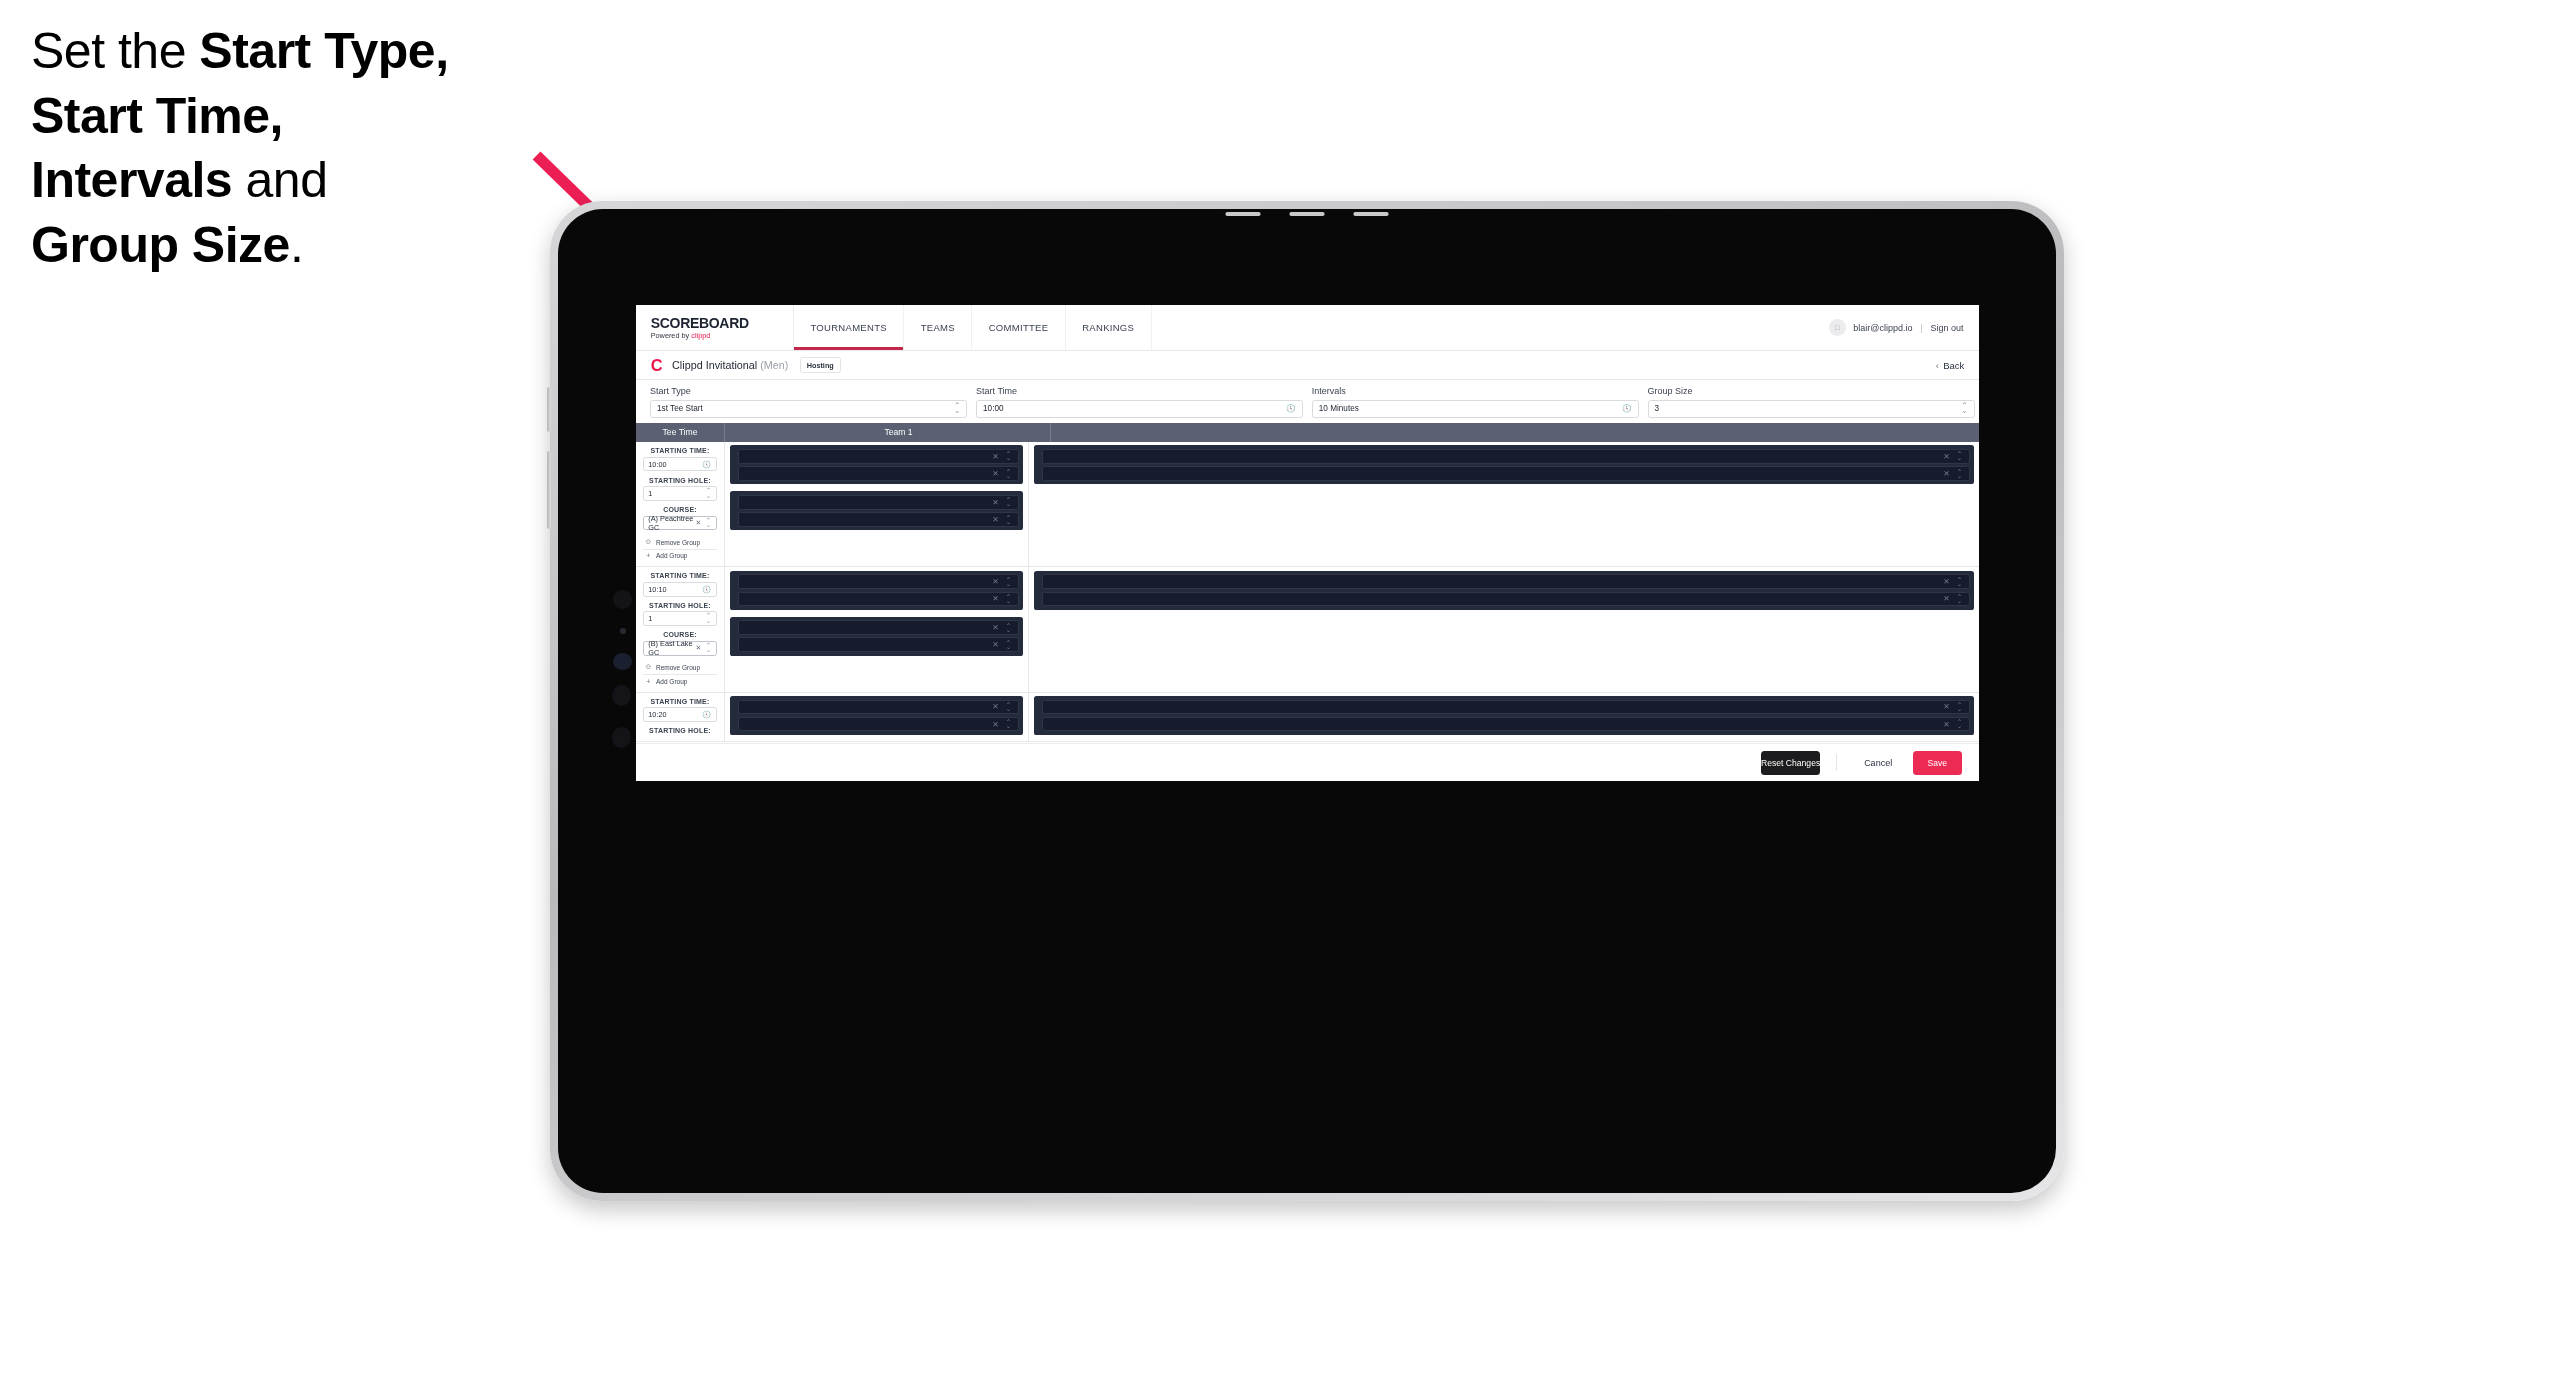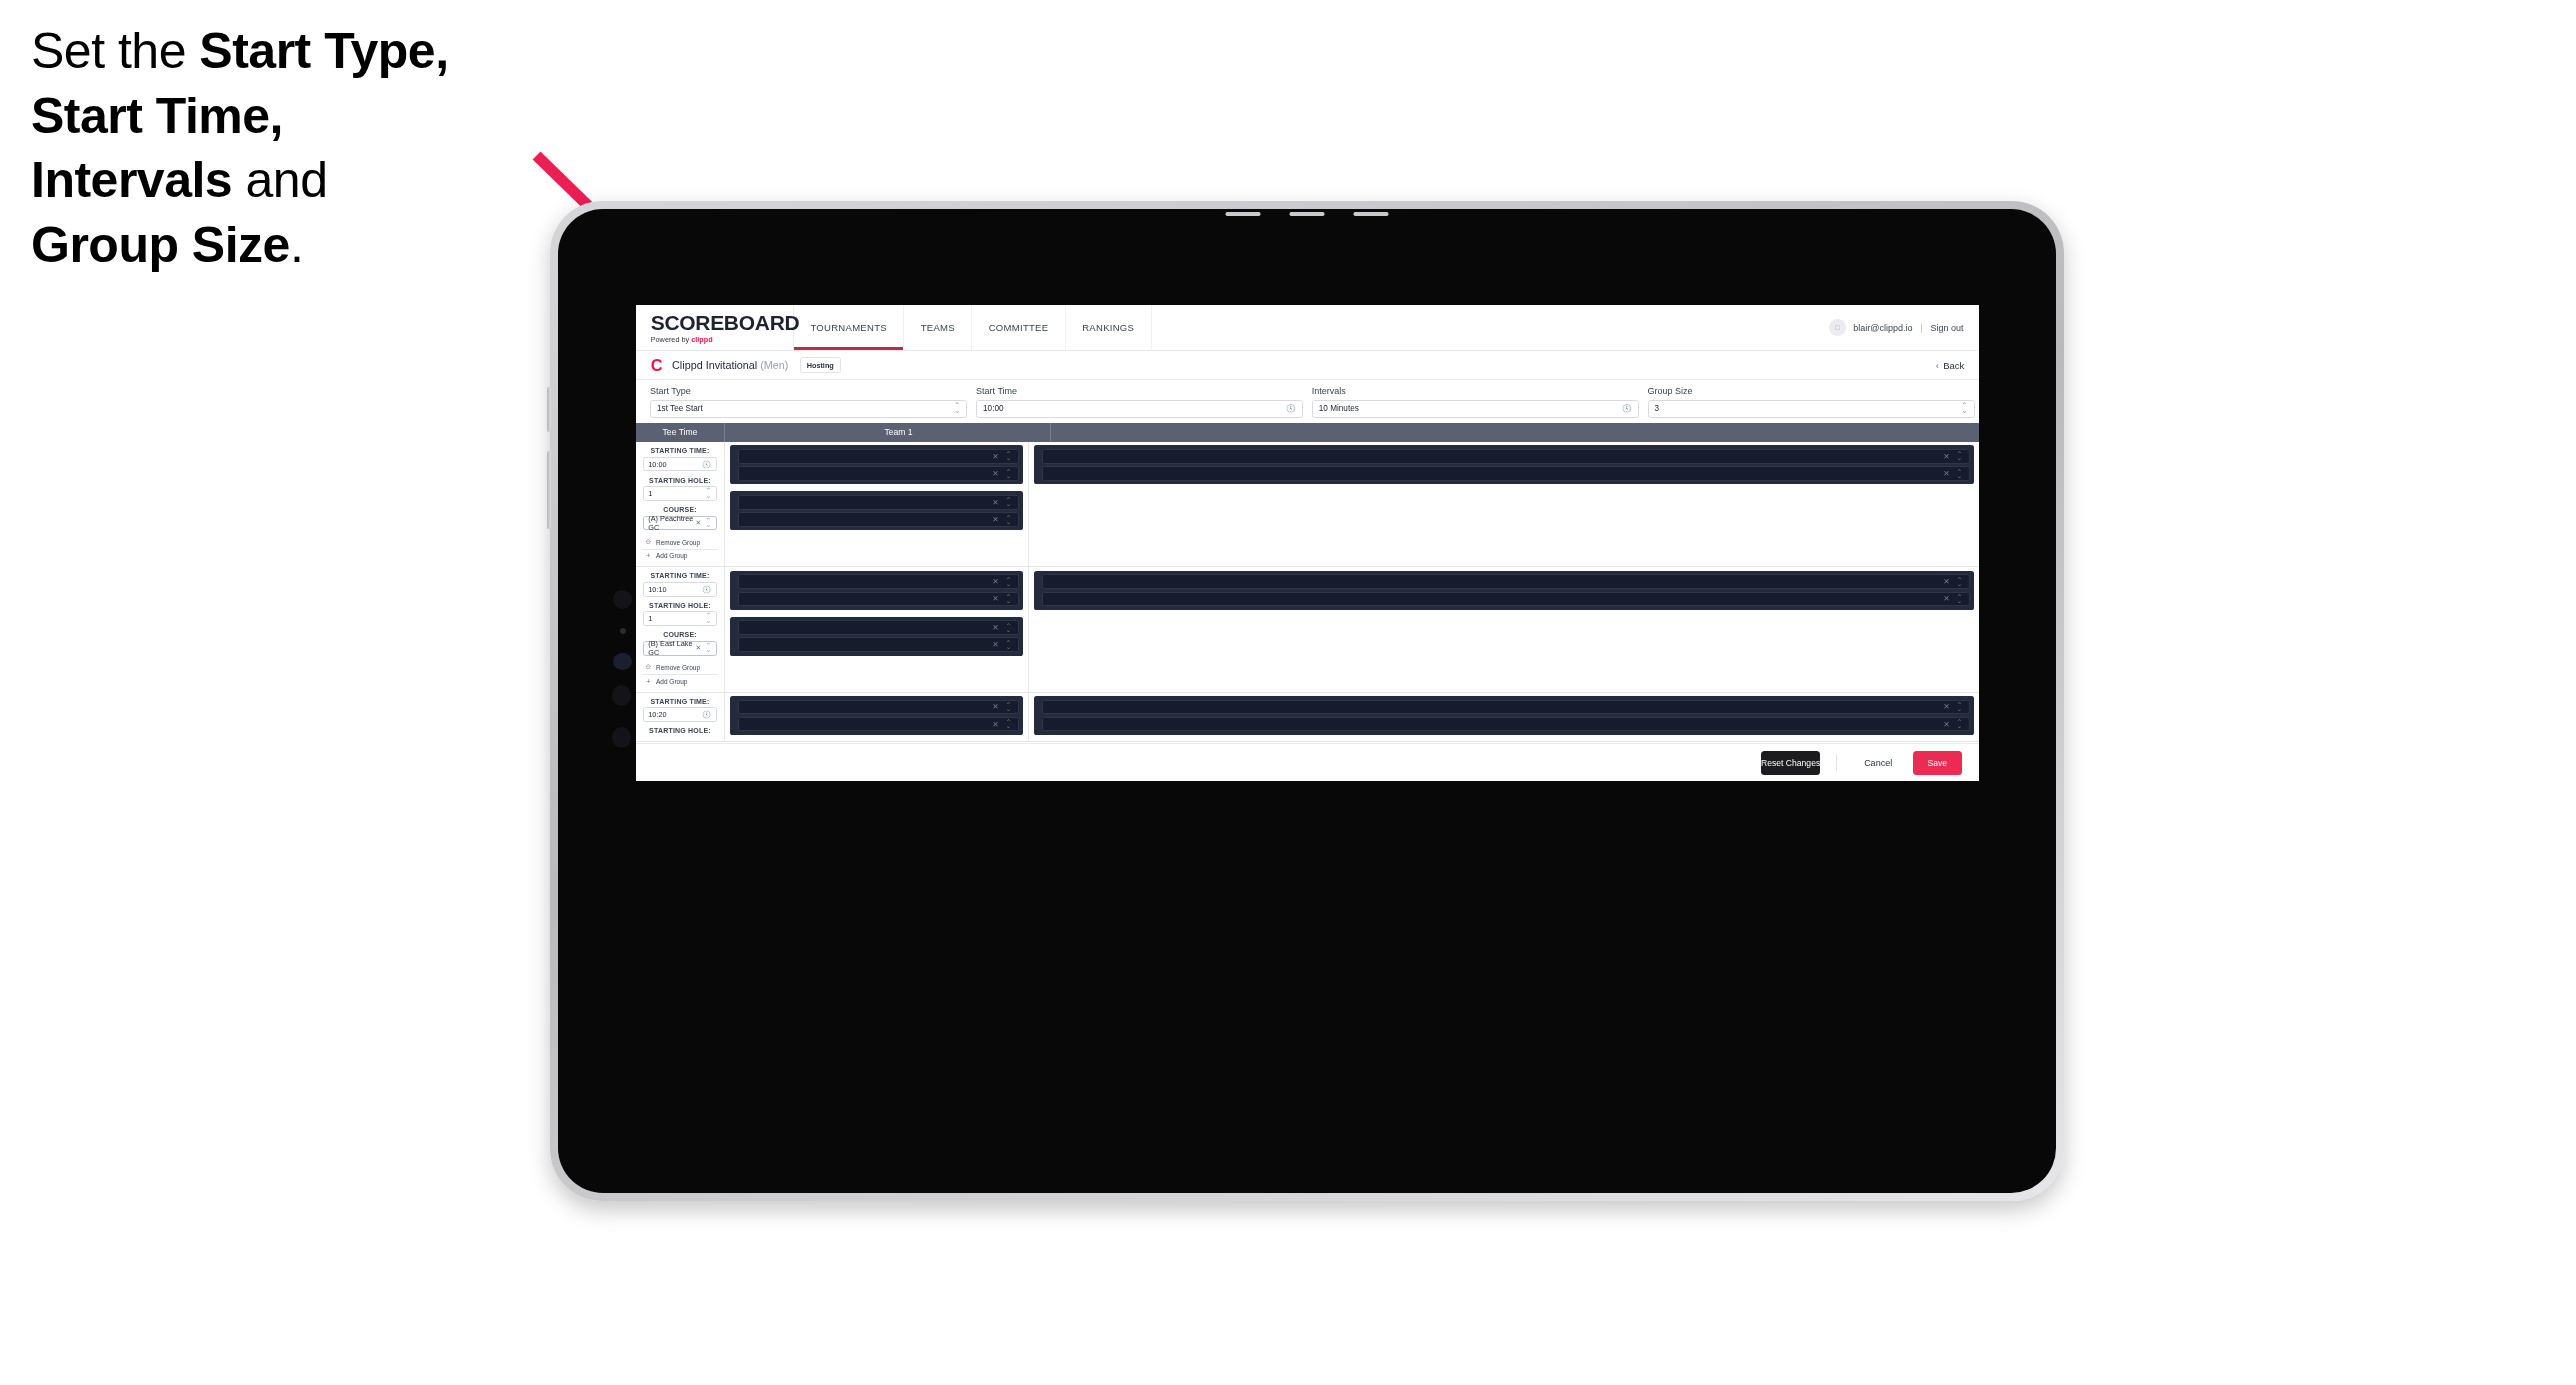--- a/index.html
+++ b/index.html
@@ -54,24 +54,24 @@
   .app {
     position: absolute; left: 636px; top: 305px;
     width: 1343px; height: 476px;
     background: #ffffff; overflow: hidden;
   }
 
   
   .topbar { height: 45px; background:#fff; display:flex; align-items:stretch; position:relative; }
   .brand { width: 158px; display:flex; flex-direction:column; justify-content:center; padding-left: 14.7px;
            border-right: 0.9px solid #ececed; }
-  .brand-main { font-size: 21px; font-weight: 800; letter-spacing: -0.3px; color: #1d2330;
+  .brand-main { font-size: 14px; font-weight: 800; letter-spacing: -0.3px; color: #1d2330;
                 font-family:"Liberation Sans", sans-serif; }
   .brand-sub { font-size: 7.3px; color:#2f3640; margin-top:0.9px; }
-  .brand-sub b { color:#e8174b; font-weight:700; }
+  .brand-sub b { color:#e8174b; font-weight:400; }
   .navs { display:flex; align-items:stretch; }
   .nav-item { display:flex; align-items:center; padding: 0 16.4px; font-size: 9.5px; letter-spacing:0.3px;
               color:#3b4250; border-right:0.9px solid #f1f1f2; position:relative; cursor:pointer; }
   .nav-item.active::after { content:""; position:absolute; left:0; right:0; bottom:0; height:2.6px; background:#c2264b; }
   .topbar-right { margin-left:auto; display:flex; align-items:center; padding-right:15.5px; gap:7.8px; }
   .avatar { width:16.4px; height:16.4px; border-radius:50%; background:#ececee; display:flex;align-items:center;justify-content:center;
             font-size:7px; color:#9a9aa2; }
   .email { font-size:9px; color:#3b4250; }
   .sep { font-size:9px; color:#b9bcc4; }
   .signout { font-size:9px; color:#3b4250; cursor:pointer; }

